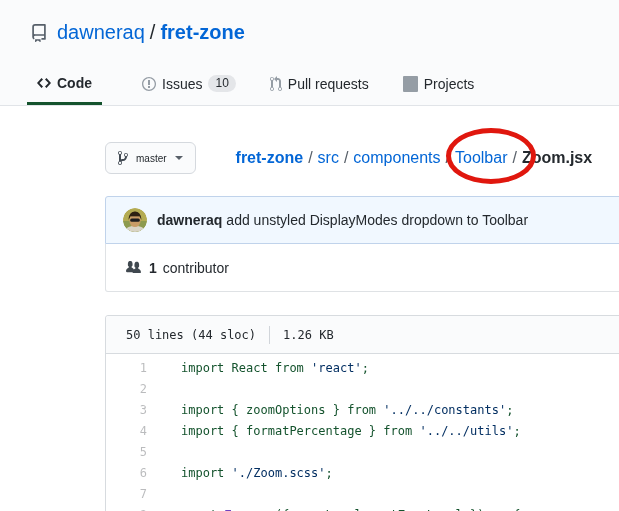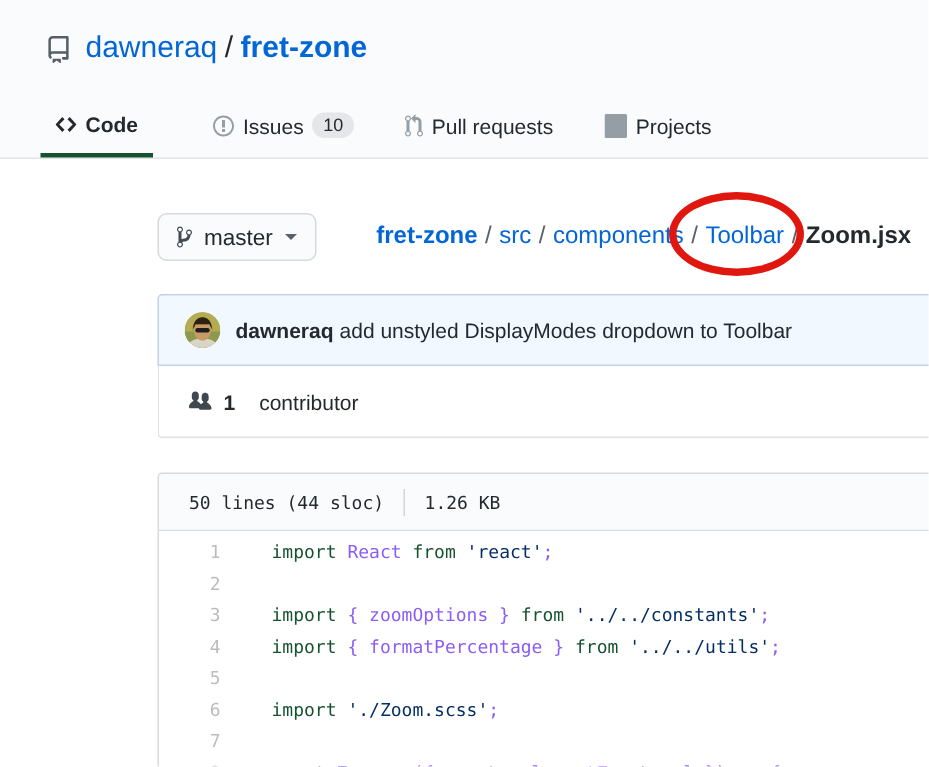--- a/index.html
+++ b/index.html
@@ -34,21 +34,21 @@
     font-size:12px; font-weight:400; color:#24292e;
   }
 
   
   main { margin-left:105px; width:626px; }
 
   .file-nav-row { margin-top:36px; display:flex; align-items:center; }
   .branch-btn {
     display:flex; align-items:center; gap:8px; height:32px; padding:0 12px;
     background:#fafbfc; border:1px solid #d5d9de; border-radius:6px;
-    font-size:15px; color:#24292e; font-family:inherit; cursor:pointer;
+    font-size:10px; color:#24292e; font-family:inherit; cursor:pointer;
   }
   .branch-icon { display:flex; color:#424a53; }
   .caret { display:flex; color:#586069; }
   .breadcrumb { margin-left:40px; font-size:16px; display:flex; align-items:center; }
   .breadcrumb a { color:#0366d6; }
   .crumb-root { font-weight:700; }
   .crumb-sep { color:#586069; margin:0 5px; }
   .crumb-file { font-weight:700; color:#24292e; }
 
   .commit-box {
@@ -58,38 +58,38 @@
   .avatar { width:24px; height:24px; border-radius:50%; flex-shrink:0; margin-right:10px; cursor:pointer; }
   .commit-author { font-weight:700; color:#24292e; }
   .commit-msg { color:#24292e; margin-left:4px; }
 
   .contrib-row {
     display:flex; align-items:center; height:48px; padding:0 19px;
     border:1px solid #dfe2e5; border-top:0; border-radius:0 0 3px 3px; font-size:14px;
   }
   .people-icon { display:flex; color:#40484f; margin-right:7px; }
   .contrib-count { font-weight:700; }
-  .contrib-label { margin-left:16px; }
+  .contrib-label { margin-left:6px; }
 
   .file-box { margin-top:23px; border:1px solid #d7dbdf; border-radius:3px; min-height:230px; background:#fff; }
   .file-header {
     display:flex; align-items:center; height:38px; padding:0 20px;
     background:#fafbfc; border-bottom:1px solid #d7dbdf; border-radius:3px 3px 0 0;
     font-family:"DejaVu Sans Mono","Liberation Mono",monospace; font-size:12px; color:#24292e;
   }
   .fh-divider { width:1px; height:18px; background:#d1d5da; margin:0 13px; }
 
   .code-area { padding-top:4px; font-family:"DejaVu Sans Mono","Liberation Mono",monospace; font-size:12px; }
   .code-row { display:flex; line-height:21px; }
   .ln { width:41px; text-align:right; color:rgba(27,31,35,0.3); flex-shrink:0; cursor:pointer; }
   .cl { padding-left:34px; white-space:pre; color:#24292e; min-height:21px; }
   .tok-k { color:#14532d; }
   .tok-s { color:#032f62; }
   .tok-f { color:#6f42c1; }
-  .tok-p { color:#8b5cf6; }
+  .tok-p { color:#14532d; }
 
   .annotation-ellipse {
     position:absolute; left:446px; top:128px; width:90px; height:56px;
     border:5px solid #e0170e; border-radius:50%; pointer-events:none; z-index:5;
   }
 </style>
 </head>
 <body>
 
 <header class="site-header">

